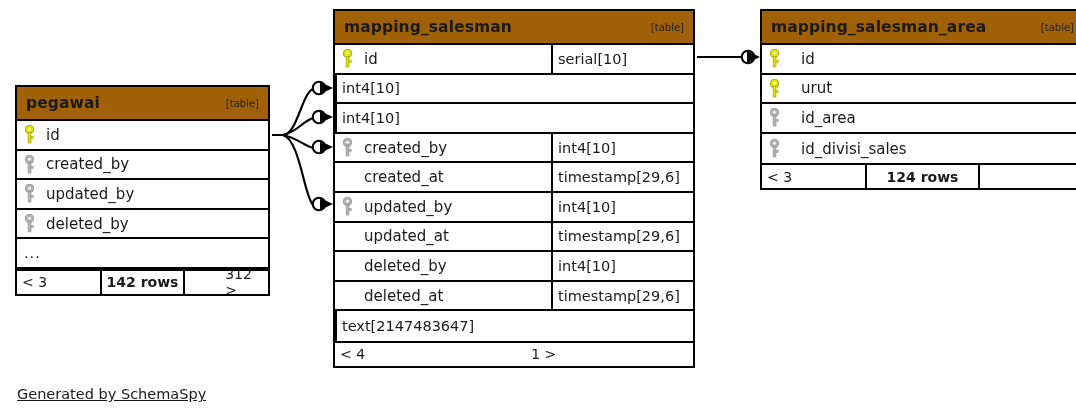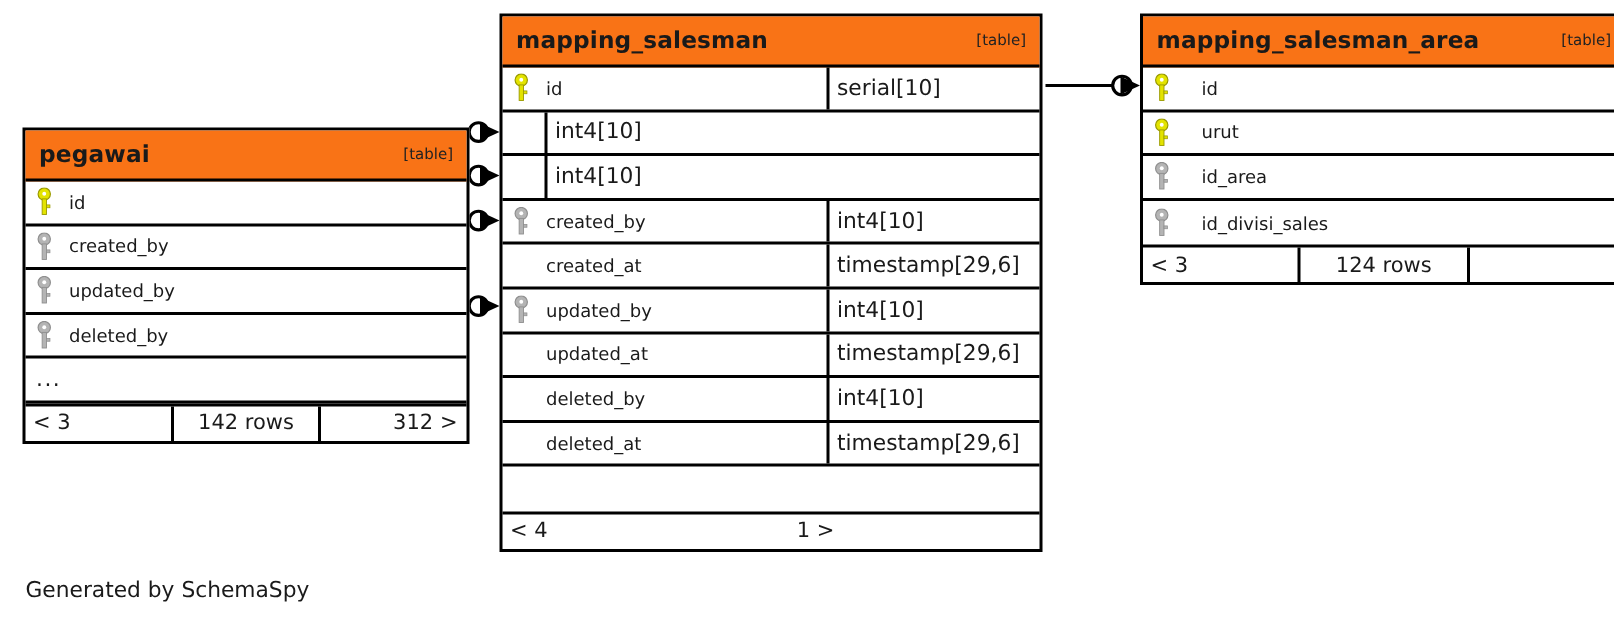--- a/index.html
+++ b/index.html
@@ -35,21 +35,21 @@
     z-index: 2;
     box-sizing: border-box;
     border: 2.5px solid #000000;
     background: #ffffff;
   }
   .tbl-head {
     box-sizing: border-box;
     display: flex;
     align-items: center;
     justify-content: space-between;
-    background: #f97316;
+    background: #a16207;
     border-bottom: 2.5px solid #000000;
     padding: 12px 9px;
     height: 34px;
   }
   .tbl-name {
     font-weight: bold;
     font-size: 15.5px;
     letter-spacing: 0.1px;
     white-space: nowrap;
   }
@@ -79,21 +79,21 @@
   }
   .cell-type {
     box-sizing: border-box;
     display: flex;
     align-items: center;
     border-left: 2.2px solid #000000;
     padding-left: 5px;
     white-space: nowrap;
   }
   .col-label {
-    font-size: 12px;
+    font-size: 15px;
     white-space: nowrap;
   }
   .type-label {
     font-size: 14.5px;
     white-space: nowrap;
   }
   .keyslot {
     width: 22px;
     min-width: 22px;
     display: flex;
@@ -119,29 +119,29 @@
     border-top: 2.5px solid #000000;
     font-size: 14px;
   }
   .foot-cell {
     box-sizing: border-box;
     display: flex;
     align-items: center;
     overflow: hidden;
   }
   .foot-prev { justify-content: flex-start; padding-left: 5px; }
-  .foot-mid  { justify-content: center; border-left: 2.2px solid #000000; border-right: 2.2px solid #000000; }
+  .foot-mid  { justify-content: center; border-left: 2.2px solid #000000; border-right: 2.2px solid #000000; font-weight: bold; }
   .foot-next { justify-content: flex-end; padding-right: 6px; padding-left: 40px; }
 
   
-  #tbl-pegawai            { left: 15px;  top: 85px; width: 298px; }
+  #tbl-pegawai            { left: 15px;  top: 85px; width: 255px; }
   #tbl-mapping-salesman   { left: 333px; top: 9px;  width: 362px; }
   #tbl-mapping-area       { left: 760px; top: 9px;  width: 325px; }
 
-  #tbl-mapping-salesman .cell-type { width: 142px; min-width: 142px; margin-left: 28px; }
+  #tbl-mapping-salesman .cell-type { width: 142px; min-width: 142px; }
   #tbl-mapping-area .cell-name { padding-left: 7px; }
   #tbl-mapping-area .col-label { margin-left: 10px; }
 
   
   #tbl-pegawai .foot-prev { width: 33%; }
   #tbl-pegawai .foot-mid  { width: 34%; }
   #tbl-pegawai .foot-next { width: 33%; }
   
   #tbl-mapping-salesman .foot-prev { width: 31.5%; }
   #tbl-mapping-salesman .foot-mid  { width: 36.5%; }
@@ -153,20 +153,21 @@
 
   
   #credit {
     position: absolute;
     left: 17px;
     top: 386px;
     font-size: 14.5px;
     color: #1a1a1a;
     z-index: 2;
     white-space: nowrap;
+    text-decoration: underline;
   }
 </style>
 </head>
 <body>
 
 <div id="canvas">
 
   <svg id="wires" viewBox="0 0 1076 417" width="1076" height="417">
     <g fill="none" stroke="#000000" stroke-width="2.1">
 
@@ -375,20 +376,23 @@
         <div class="cell-name">
           <span class="keyslot"></span>
           <span class="col-label">deleted_at</span>
         </div>
         <div class="cell-type">
           <span class="type-label">timestamp[29,6]</span>
         </div>
       </div>
 
       <div class="row">
+        <div class="cell-type">
+          <span class="type-label">text[2147483647]</span>
+        </div>
       </div>
     </div>
 
     <div class="tbl-foot">
       <div class="foot-cell foot-prev">&lt; 4</div>
       <div class="foot-cell foot-next">1 &gt;</div>
     </div>
   </div>
 
   <div class="tbl" id="tbl-mapping-area">

